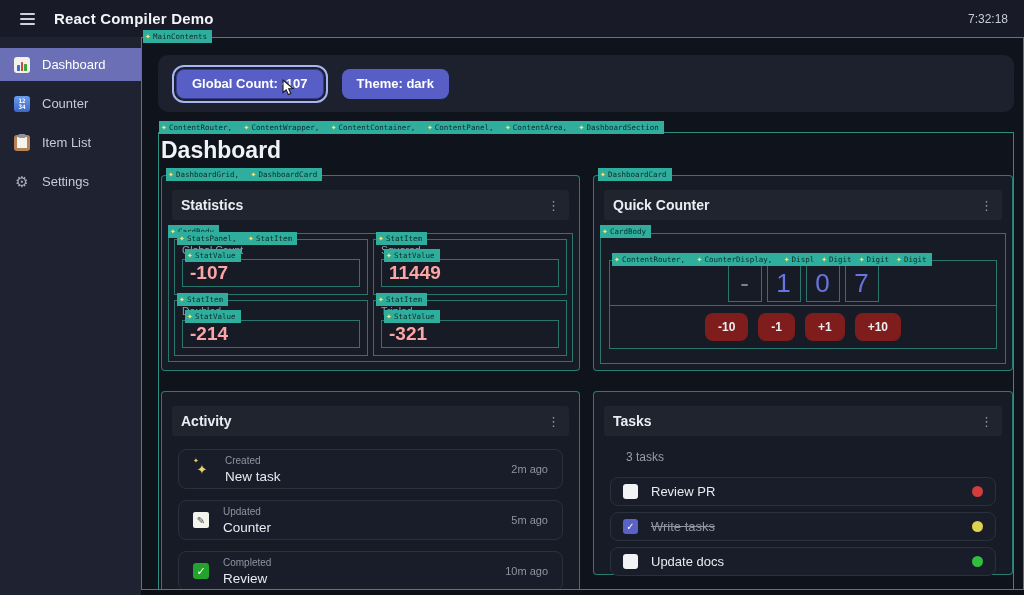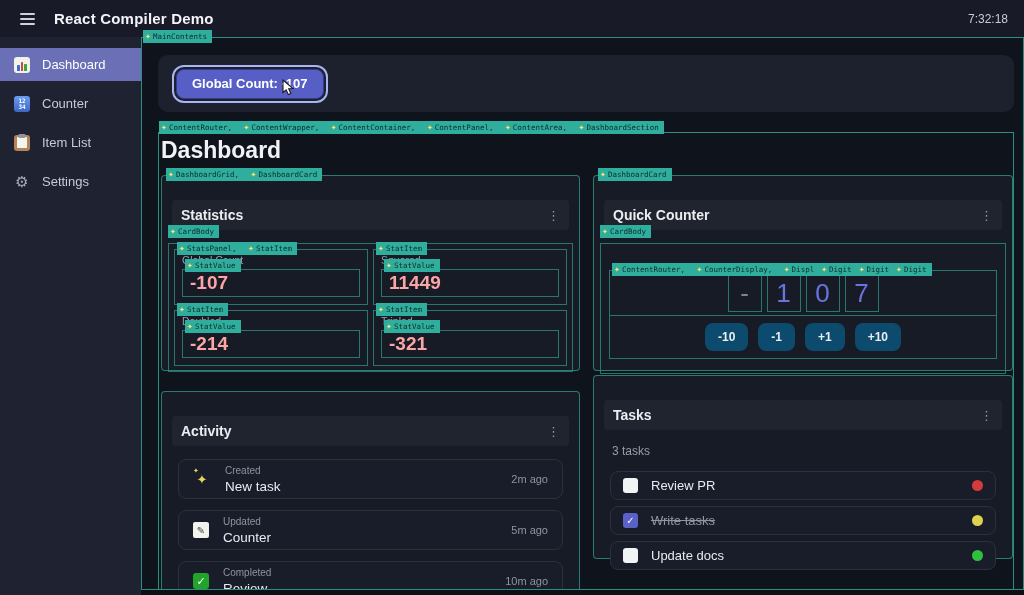--- a/index.html
+++ b/index.html
@@ -49,21 +49,21 @@
   .btn-indigo { background:#575fc7; color:#fff; font-size:13px; font-weight:bold; border:none;
                 border-radius:8px; height:30px; padding:0 15px; cursor:pointer; font-family:inherit; }
   .btn-indigo.focused { outline:2px solid #a7b5f2; outline-offset:2px; border:1px solid #343b8d; }
 
   
   #section { position:absolute; left:16px; top:94px; width:856px; height:458px; border:1px solid #2d8d80;
              overflow:hidden; }
   #section h1 { color:#f0f2f6; font-size:23px; font-weight:bold; margin:4px 0 0 2px; }
 
   .card { position:absolute; background:#171b26; border:1px solid rgba(45,141,128,.85); border-radius:4px; }
-  .card-header { margin:24px 10px 0; height:30px; background:#20242f; border-radius:3px;
+  .card-header { margin:14px 10px 0; height:30px; background:#20242f; border-radius:3px;
                  display:flex; align-items:center; justify-content:space-between; padding:0 9px; }
   .card-header .ct { color:#ecedf2; font-size:14px; font-weight:bold; }
   .kebab { color:#9096a4; font-size:13px; cursor:pointer; line-height:1; }
 
   
   .cardbody-box { position:relative; margin:13px 6px 6px; border:1px solid rgba(45,141,128,.8); }
   #stats-grid { display:grid; grid-template-columns:1fr 1fr; gap:5px; padding:5px; }
   .stat-item { position:relative; border:1px solid rgba(45,141,128,.8); padding:4px 7px 7px; }
   .stat-label { color:#98a0ad; font-size:10.5px; }
   .stat-valbox { border:1px solid rgba(45,141,128,.8); margin-top:3px; padding:2px 7px; }
@@ -71,41 +71,41 @@
 
   
   #qc-box { position:relative; margin:26px 8px 0; border:1px solid rgba(45,141,128,.8); }
   #qc-display { height:45px; border-bottom:1px solid rgba(45,141,128,.8);
                 display:flex; align-items:center; justify-content:center; gap:5px; }
   .digit-box { width:34px; height:38px; border:1px solid rgba(45,141,128,.8);
                display:flex; align-items:center; justify-content:center;
                color:#6974e0; font-size:26px; }
   .digit-box.sign { color:#7b8393; }
   #qc-buttons { height:42px; display:flex; align-items:center; justify-content:center; gap:10px; }
-  .btn-gray { background:#0c4a6e; color:#eceef2; font-size:12px; font-weight:bold; border:none;
+  .btn-gray { background:#7f1d1d; color:#eceef2; font-size:12px; font-weight:bold; border:none;
               border-radius:8px; padding:7px 13px; cursor:pointer; font-family:inherit; }
 
   
   .act-body { padding:13px 16px 0; }
   .act-item { height:40px; margin-bottom:11px; border:1px solid #2b303d; background:#191d29; border-radius:8px;
               display:flex; align-items:center; padding:0 14px; gap:14px; }
   .act-text .al { color:#8d94a2; font-size:10px; }
   .act-text .as { color:#e9ebf1; font-size:13.5px; margin-top:3px; }
   .act-time { margin-left:auto; color:#8d94a2; font-size:11px; }
   .spark-ico { position:relative; width:18px; text-align:center; }
   .spark-ico .s1 { color:#e9d65c; font-size:13px; }
   .spark-ico .s2 { position:absolute; left:0; top:-3px; color:#e9d65c; font-size:7px; }
   .memo-ico { width:16px; height:16px; background:#f4f4ee; border-radius:2px; display:flex;
               align-items:center; justify-content:center; color:#4a4a4a; font-size:10px; }
   .check-ico { width:16px; height:16px; background:#22a32c; border-radius:3px; display:flex;
                align-items:center; justify-content:center; color:#fff; font-size:11px; font-weight:bold; }
 
   
   .tasks-body { padding:10px 16px 0; }
-  .tasks-count { color:#969dab; font-size:12px; margin:4px 0 13px 2px; }
+  .tasks-count { color:#969dab; font-size:12px; margin:4px 0 13px 16px; }
   .task-row { height:29px; margin-bottom:6px; border:1px solid #2b303d; background:#191d29; border-radius:8px;
               display:flex; align-items:center; padding:0 12px; gap:13px; }
   .cbox { width:15px; height:15px; border-radius:3px; background:#f2f3f5; flex:none; cursor:pointer;
           display:flex; align-items:center; justify-content:center; font-size:10px; color:#fff; }
   .cbox.checked { background:#5a62c8; }
   .task-label { color:#e9ebf1; font-size:13px; }
   .task-row.done .task-label { color:#8f96a3; text-decoration:line-through; }
   .dot { margin-left:auto; width:11px; height:11px; border-radius:50%; }
 
   #cursor { position:absolute; left:281px; top:79px; z-index:60; }
@@ -154,20 +154,21 @@
     <div class="nav-item">
       <span class="glyph-gear">⚙</span>
       <span>Settings</span>
     </div>
   </div>
 
   <div id="main">
 
     <div id="toolbar">
       <button class="btn-indigo focused">Global Count: -107</button>
+      <button class="btn-indigo">Theme: dark</button>
     </div>
 
     <div class="ovl" style="left:17px; top:83px;">
       <span class="bfrag"><span class="spark">✦</span><span>ContentRouter, </span></span>
       <span class="bfrag"><span class="spark">✦</span><span>ContentWrapper, </span></span>
       <span class="bfrag"><span class="spark">✦</span><span>ContentContainer, </span></span>
       <span class="bfrag"><span class="spark">✦</span><span>ContentPanel, </span></span>
       <span class="bfrag"><span class="spark">✦</span><span>ContentArea, </span></span>
       <span class="bfrag"><span class="spark">✦</span><span>DashboardSection</span></span>
     </div>
@@ -302,21 +303,21 @@
             <span class="check-ico">✓</span>
             <span class="act-text">
               <div class="al">Completed</div>
               <div class="as">Review</div>
             </span>
             <span class="act-time">10m ago</span>
           </div>
         </div>
       </div>
 
-      <div class="card" style="left:434px; top:242px; width:420px; height:184px;">
+      <div class="card" style="left:434px; top:258px; width:420px; height:184px;">
         <div class="card-header">
           <span class="ct">Tasks</span>
           <span class="kebab">⋮</span>
         </div>
         <div class="tasks-body">
           <div class="tasks-count">3 tasks</div>
           <div class="task-row">
             <span class="cbox"></span>
             <span class="task-label">Review PR</span>
             <span class="dot" style="background-color: rgb(214, 59, 59);"></span>

